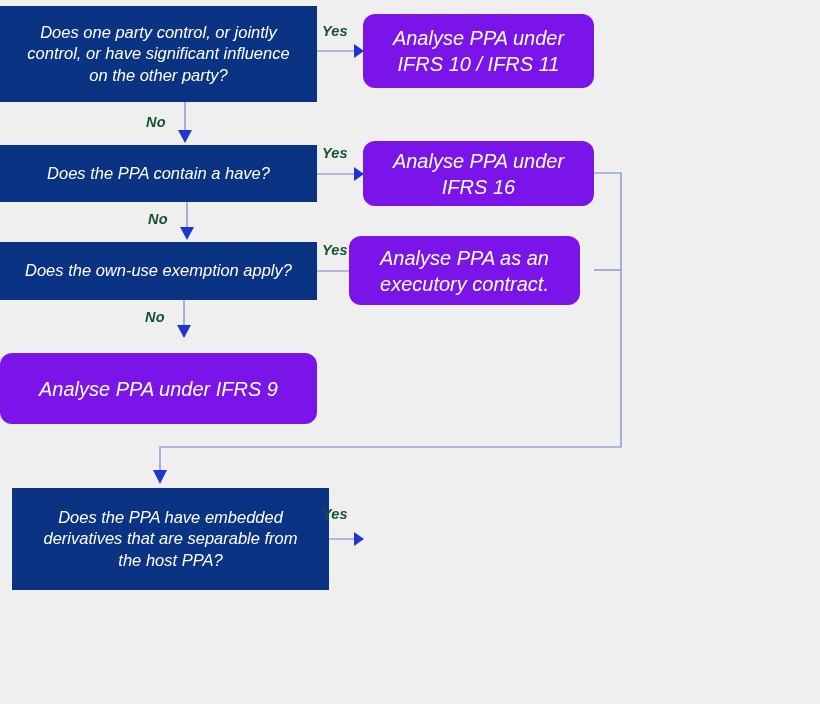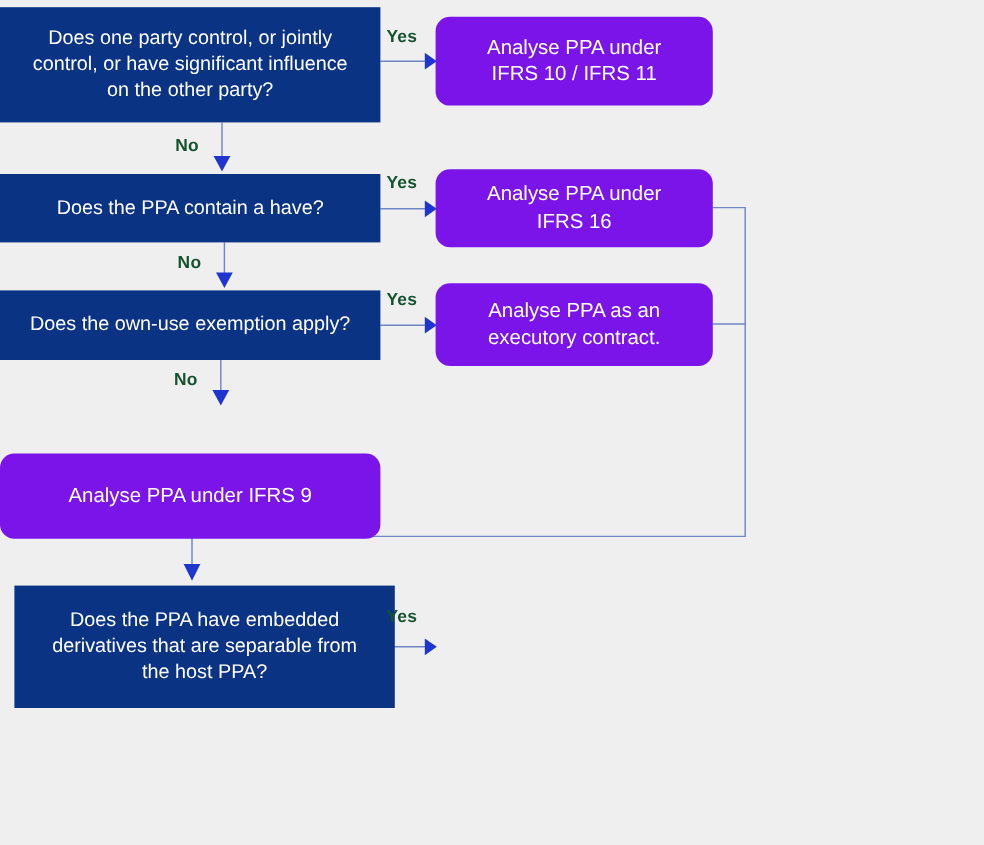--- a/index.html
+++ b/index.html
@@ -11,41 +11,42 @@
     height: 704px;
     background: #efeff0;
     font-family: "Liberation Sans", sans-serif;
     overflow: hidden;
   }
   #canvas {
     position: relative;
     width: 820px;
     height: 704px;
     background: #efeff0;
+    font-style: italic;
   }
   .node {
     position: absolute;
     display: flex;
     align-items: center;
     justify-content: center;
     text-align: center;
     color: #ffffff;
     box-sizing: border-box;
     line-height: 1.30;
     white-space: pre-line;
     padding: 2px 8px;
   }
   .decision {
     background: #0b3383;
     font-size: 16.5px;
   }
   .outcome {
     background: #7a14e8;
     border-radius: 12px;
-    font-size: 17px;
+    font-size: 20px;
   }
   .edge-label {
     position: absolute;
     color: #14532d;
     font-size: 14.5px;
     font-weight: bold;
     letter-spacing: 0.2px;
   }
   svg.wires {
     position: absolute;
@@ -123,24 +124,24 @@
   <div class="node outcome" style="left:363px; top:14px; width:231px; height:74px;">Analyse PPA under
 IFRS 10 / IFRS 11</div>
 
   <div class="node decision" style="left:0px; top:145px; width:317px; height:57px;">Does the PPA contain a have?</div>
 
   <div class="node outcome" style="left:363px; top:141px; width:231px; height:65px;">Analyse PPA under
 IFRS 16</div>
 
   <div class="node decision" style="left:0px; top:242px; width:317px; height:58px;">Does the own-use exemption apply?</div>
 
-  <div class="node outcome" style="left:363px; top:236px; width:231px; height:69px;">Analyse PPA as an
+  <div class="node outcome" style="left:349px; top:236px; width:231px; height:69px;text-align:right;">Analyse PPA as an
 executory contract.</div>
 
-  <div class="node outcome" style="left:0px; top:353px; width:317px; height:71px;margin-top:25px;">Analyse PPA under IFRS 9</div>
+  <div class="node outcome" style="left:0px; top:353px; width:317px; height:71px;">Analyse PPA under IFRS 9</div>
 
   <div class="node decision" style="left:0px; top:488px; width:317px; height:102px;margin-left:12px;">Does the PPA have embedded
 derivatives that are separable from
 the host PPA?</div>
 
 
 
   <div class="edge-label" style="left:322px; top:23px;">Yes</div>
 
   <div class="edge-label" style="left:146px; top:114px;">No</div>

